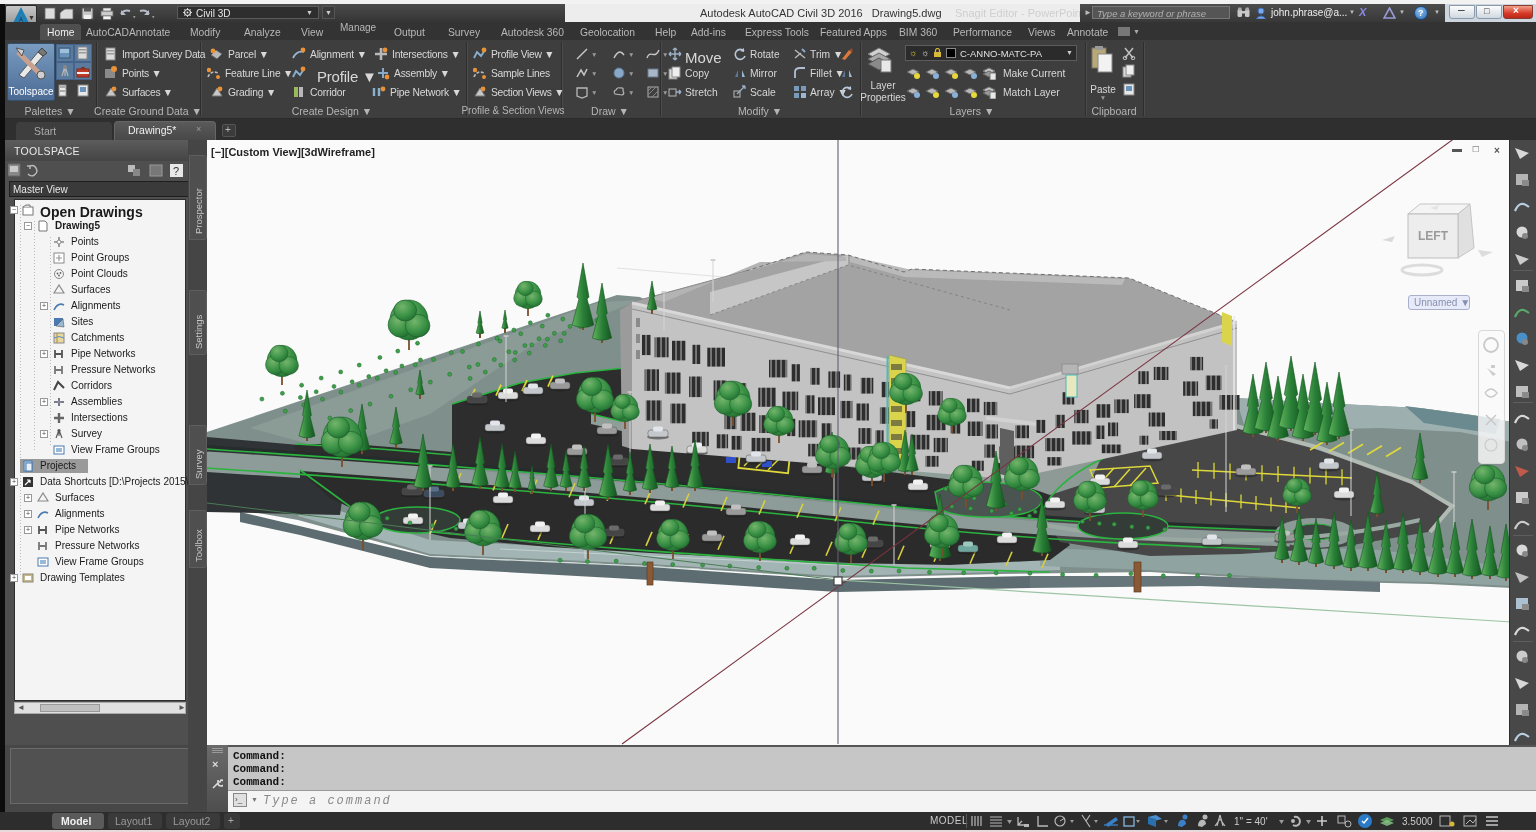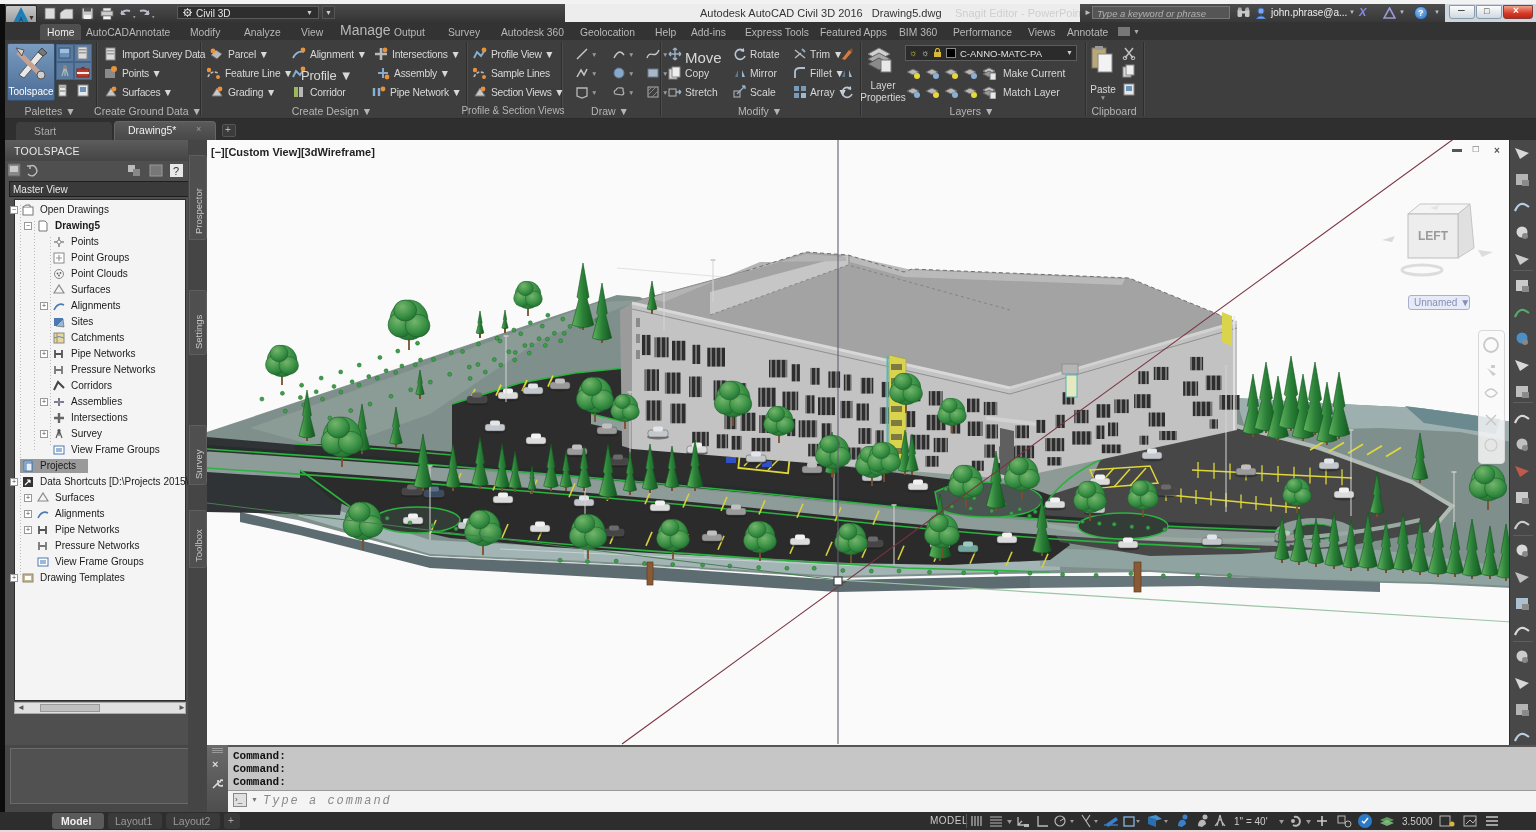--- a/index.html
+++ b/index.html
@@ -79,21 +79,21 @@
 <div class="txt" style="left:1418px;top:8px;font-size:9px;color:#fff;font-weight:bold">?</div>
 <div class="txt" style="left:1434px;top:9px;font-size:6px;color:#bbb">▼</div>
 <div class="ab" style="left:5px;top:22px;width:1531px;height:18px;background:#333333"></div>
 <div class="ab" style="left:40px;top:24px;width:41px;height:16px;background:#4f4f4f;border-radius:3px 3px 0 0"></div>
 <div class="txt" style="left:47px;top:27px;font-size:10.3px;color:#f0f0f0">Home</div>
 <div class="txt" style="left:86px;top:27px;font-size:10.3px;color:#b8b8b8">AutoCAD</div>
 <div class="txt" style="left:129px;top:27px;font-size:10.3px;color:#b8b8b8">Annotate</div>
 <div class="txt" style="left:190px;top:27px;font-size:10.3px;color:#b8b8b8">Modify</div>
 <div class="txt" style="left:244px;top:27px;font-size:10.3px;color:#b8b8b8">Analyze</div>
 <div class="txt" style="left:301px;top:27px;font-size:10.3px;color:#b8b8b8">View</div>
-<div class="txt" style="left:340px;top:22px;font-size:14px;color:#b8b8b8">Manage</div>
+<div class="txt" style="left:340px;top:22px;font-size:10px;color:#b8b8b8">Manage</div>
 <div class="txt" style="left:394px;top:27px;font-size:10.3px;color:#b8b8b8">Output</div>
 <div class="txt" style="left:448px;top:27px;font-size:10.3px;color:#b8b8b8">Survey</div>
 <div class="txt" style="left:501px;top:27px;font-size:10.3px;color:#b8b8b8">Autodesk 360</div>
 <div class="txt" style="left:580px;top:27px;font-size:10.3px;color:#b8b8b8">Geolocation</div>
 <div class="txt" style="left:655px;top:27px;font-size:10.3px;color:#b8b8b8">Help</div>
 <div class="txt" style="left:691px;top:27px;font-size:10.3px;color:#b8b8b8">Add-ins</div>
 <div class="txt" style="left:745px;top:27px;font-size:10.3px;color:#b8b8b8">Express Tools</div>
 <div class="txt" style="left:820px;top:27px;font-size:10.3px;color:#b8b8b8">Featured Apps</div>
 <div class="txt" style="left:899px;top:27px;font-size:10.3px;color:#b8b8b8">BIM 360</div>
 <div class="txt" style="left:953px;top:27px;font-size:10.3px;color:#b8b8b8">Performance</div>
@@ -200,21 +200,21 @@
 <div class="txt" style="left:228px;top:87px;font-size:10.3px;color:#d8d8d8;letter-spacing:-0.2px">Grading ▼</div>
 <svg class="ab" style="left:292px;top:47px" width="14" height="14" viewBox="0 0 14 14">
     <path d="M1 11 Q5 3 12 5" fill="none" stroke="#9ab8d8" stroke-width="1.8"></path>
     <circle cx="11" cy="3" r="2.4" fill="#e8923a"></circle>
   </svg>
 <div class="txt" style="left:310px;top:49px;font-size:10.3px;color:#d8d8d8;letter-spacing:-0.2px">Alignment ▼</div>
 <svg class="ab" style="left:292px;top:66px" width="14" height="14" viewBox="0 0 14 14">
     <path d="M1 11 L4 5 L8 9 L12 3" fill="none" stroke="#8ab0d0" stroke-width="1.8"></path>
     <circle cx="11" cy="3" r="2.4" fill="#e8923a"></circle>
   </svg>
-<div class="txt" style="left:301px;top:68px;font-size:13px;color:#d8d8d8;letter-spacing:-0.2px">Profile ▼</div>
+<div class="txt" style="left:317px;top:68px;font-size:15px;color:#d8d8d8;letter-spacing:-0.2px">Profile ▼</div>
 <svg class="ab" style="left:292px;top:85px" width="14" height="14" viewBox="0 0 14 14">
     <rect x="2" y="2" width="4" height="10" fill="#9aba5a"></rect>
     <rect x="7" y="2" width="4" height="10" fill="#b8b8b8"></rect>
   </svg>
 <div class="txt" style="left:310px;top:87px;font-size:10.3px;color:#d8d8d8;letter-spacing:-0.2px">Corridor</div>
 <svg class="ab" style="left:374px;top:47px" width="14" height="14" viewBox="0 0 14 14">
     <path d="M7 1 L7 13 M1 7 L13 7" stroke="#b8b8b8" stroke-width="2.6"></path>
     <circle cx="11" cy="3" r="2.4" fill="#e8923a"></circle>
   </svg>
 <div class="txt" style="left:392px;top:49px;font-size:10.3px;color:#d8d8d8;letter-spacing:-0.2px">Intersections ▼</div>
@@ -448,21 +448,21 @@
 <div class="ab" style="left:20px;top:205px;width:1px;height:370px;background:repeating-linear-gradient(#bbb 0 1px,transparent 1px 3px)"></div>
 <div class="ab" style="left:34px;top:221px;width:1px;height:230px;background:repeating-linear-gradient(#bbb 0 1px,transparent 1px 3px)"></div>
 <div class="ab" style="left:50px;top:237px;width:1px;height:210px;background:repeating-linear-gradient(#bbb 0 1px,transparent 1px 3px)"></div>
 <div class="ab" style="left:10px;top:206px;width:8px;height:8px;background:#fff;border:1px solid #999;font-size:7px;line-height:6px;text-align:center;color:#444">−</div>
 <div class="ab" style="left:22px;top:204px;width:12px;height:12px">
     <svg width="12" height="12" viewBox="0 0 12 12" style="position:absolute;left:0;top:0">
       <rect x="1" y="3" width="10" height="8" fill="#fff" stroke="#777"></rect>
       <path d="M1 3 L4 1 L8 1 L8 3" fill="#ddd" stroke="#777"></path>
     </svg>
   </div>
-<div class="txt" style="left:40px;top:204px;font-size:10px;font-weight:normal;color:#1a1a1a">Open Drawings</div>
+<div class="txt" style="left:40px;top:204px;font-size:14px;font-weight:bold;color:#1a1a1a">Open Drawings</div>
 <div class="ab" style="left:24px;top:222px;width:8px;height:8px;background:#fff;border:1px solid #999;font-size:7px;line-height:6px;text-align:center;color:#444">−</div>
 <div class="ab" style="left:37px;top:220px;width:12px;height:12px">
     <svg width="12" height="12" viewBox="0 0 12 12" style="position:absolute;left:0;top:0">
       <path d="M2 1 L8 1 L10 3 L10 11 L2 11 Z" fill="#fff" stroke="#777"></path>
     </svg>
   </div>
 <div class="txt" style="left:55px;top:220px;font-size:10px;font-weight:bold;color:#1a1a1a">Drawing5</div>
 <div class="ab" style="left:53px;top:236px;width:12px;height:12px">
     <svg width="12" height="12" viewBox="0 0 12 12" style="position:absolute;left:0;top:0">
       <path d="M6 1 L6 11 M1 6 L11 6" stroke="#888" stroke-width="1.6"></path>

